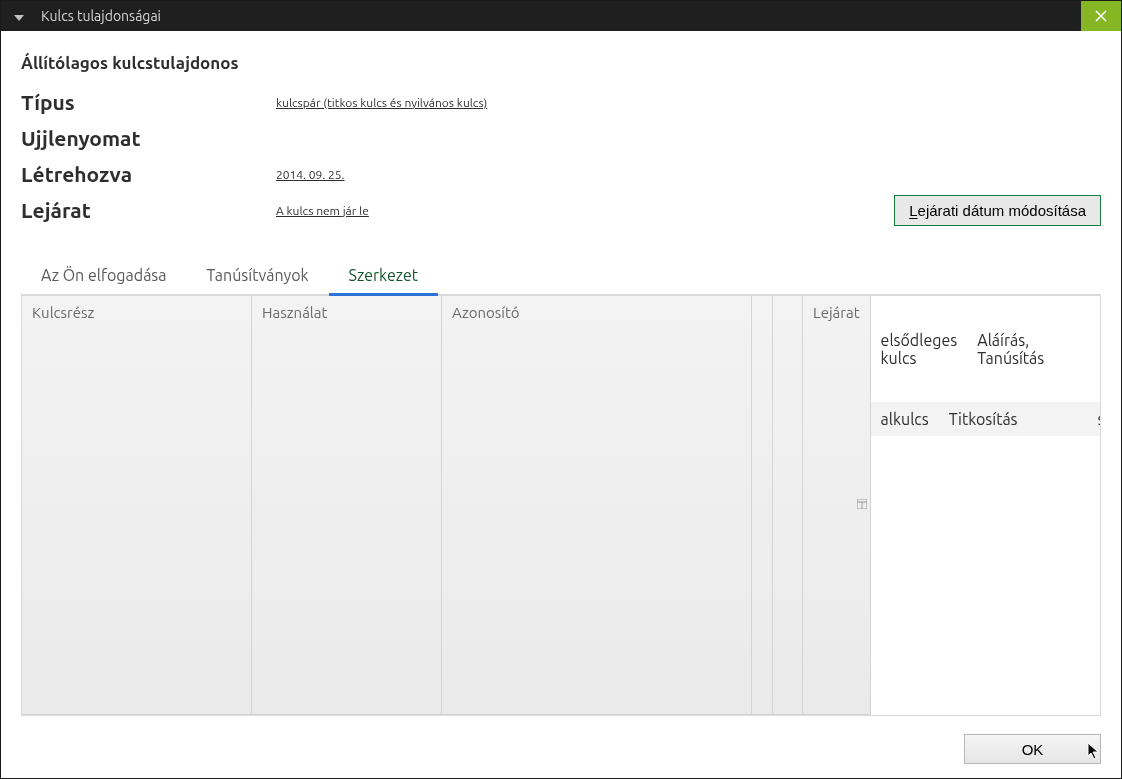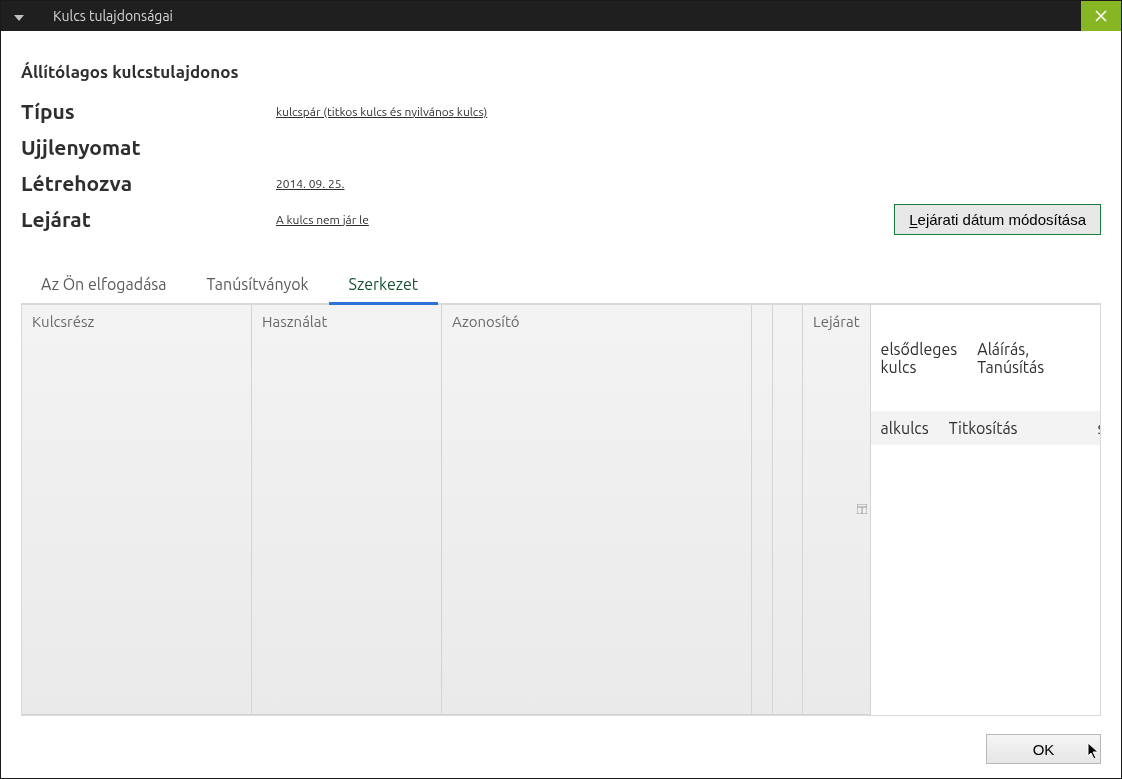--- a/index.html
+++ b/index.html
@@ -1,23 +1,23 @@
 <!DOCTYPE html>
 <html><head>
 <meta charset="utf-8">
 <style>
   * { box-sizing: border-box; }
   html, body { margin:0; padding:0; font-family: "Segoe UI", "Ubuntu", "Noto Sans", sans-serif; font-size:16px; color:#2e2e2e; }
   .window { width:1122px; height:779px; background:#ffffff; border:1px solid #1a1a1a; display:flex; flex-direction:column; }
   .titlebar { height:30px; background:#1f1f1f; color:#d0d0d0; display:flex; align-items:center; position:relative; }
   .titlebar .caret { width:24px; text-align:center; font-size:12px; color:#c0c0c0; margin-left:6px; }
-  .titlebar .title { font-size:14px; margin-left:22px; color:#d8d8d8; }
+  .titlebar .title { font-size:14px; margin-left:10px; color:#d8d8d8; }
   .titlebar .close { position:absolute; right:0; top:0; width:40px; height:30px; background:#87b625; display:flex; align-items:center; justify-content:center; }
   .titlebar .close svg { width:12px; height:12px; }
-  .content { flex:1; padding:25px 20px 10px 20px; display:flex; flex-direction:column; }
+  .content { flex:1; padding:16px 20px 10px 20px; display:flex; flex-direction:column; }
   .heading { font-weight:700; font-size:17px; margin:6px 0 12px 0; }
   .row { display:flex; align-items:center; min-height:36px; }
   .row .label { width:255px; font-weight:700; font-size:21px; }
   .row .value { flex:1; font-size:12px;text-decoration:underline; }
   .row .btn-wrap { }
   .btn { background:#e8e8e8; border:1px solid #15803d; padding:6px 14px; font-size:15px; cursor:pointer; }
   .btn .u { text-decoration:underline; text-underline-offset:2px; }
   .tabs { display:flex; border-bottom:2px solid #d9d9d9; margin-top:28px; }
   .tab { padding:10px 20px; font-size:16px; color:#5a5a5a; cursor:pointer; position:relative; }
   .tab.active { color:#14532d; }
@@ -32,21 +32,21 @@
   .trow:nth-child(odd){ background:#ffffff; }
   .trow:nth-child(even){ background:#f3f3f3; }
   .trow .td { padding:8px 10px; }
   .col-part { width:230px; }
   .col-use  { width:190px; }
   .col-id   { width:310px; }
   .col-pad1 { width:20px; }
   .col-pad2 { width:30px; }
   .col-exp  { flex:1; }
   .footer { padding:8px 20px 14px 20px; display:flex; justify-content:flex-end; align-items:center; gap:10px; }
-  .ok-btn { width:115px; height:30px; background:linear-gradient(#f5f5f5,#e6e6e6); border:1px solid #b8b8b8; font-size:15px; cursor:pointer; }
+  .ok-btn { width:137px; height:30px; background:linear-gradient(#f5f5f5,#e6e6e6); border:1px solid #b8b8b8; font-size:15px; cursor:pointer; }
   .cursor { margin-left:-24px; margin-top:4px; pointer-events:none; }
 </style>
 </head>
 <body>
 
 <div class="window">
   <div class="titlebar">
     <div class="caret">
       <svg viewBox="0 0 10 6" width="10" height="6">
           <path d="M0 0 L10 0 L5 6 Z" fill="#c0c0c0"></path>

